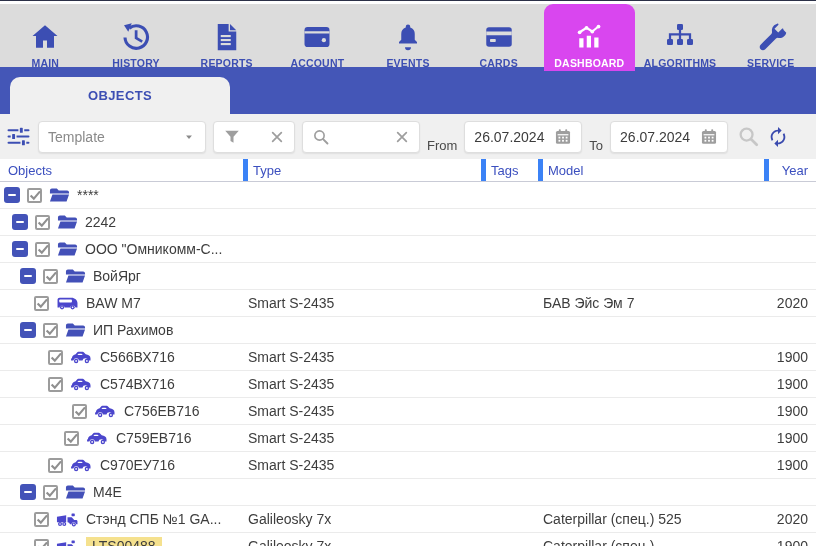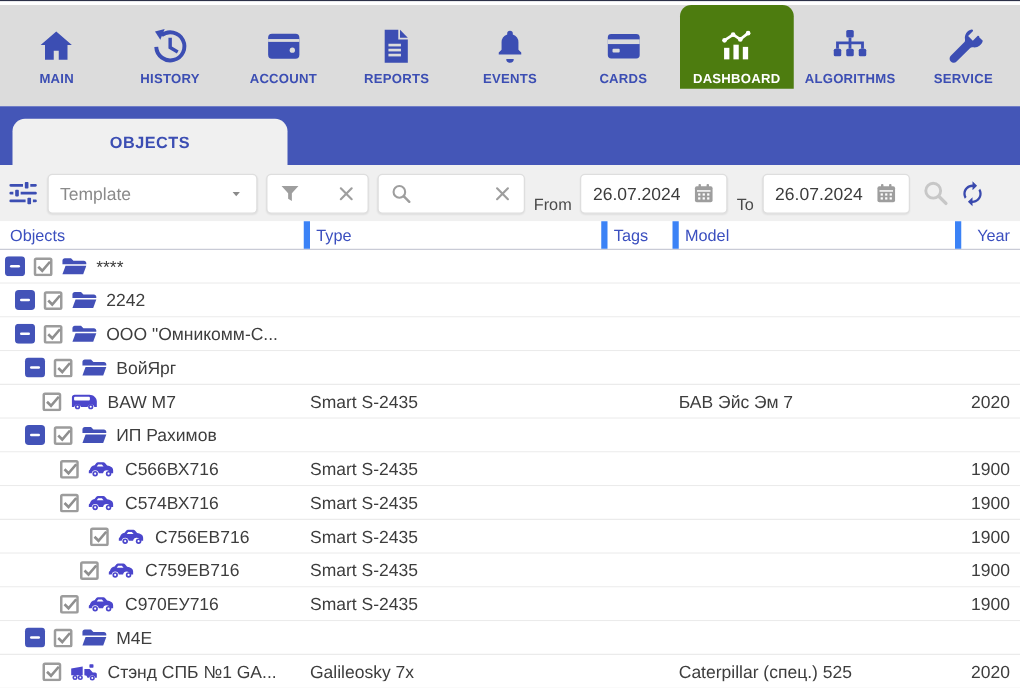--- a/index.html
+++ b/index.html
@@ -3,27 +3,27 @@
 <meta charset="utf-8">
 <style>
   html,body{margin:0;padding:0;}
   body{
     width:816px;height:550px;overflow:hidden;background:#fff;
     font-family:"Liberation Sans","DejaVu Sans",sans-serif;
     border-top:1px solid #2b3047;box-sizing:border-box;
   }
   .topgap{height:3px;background:#fff;}
   
-  .navbar{height:81px;background:#dcdcdc;display:flex;}
+  .navbar{height:63px;background:#dcdcdc;display:flex;}
   .nav-item{flex:1;display:flex;flex-direction:column;align-items:center;justify-content:flex-end;
     padding-bottom:2px;color:#3C4EB3;cursor:pointer;height:67px;box-sizing:border-box;}
   .nav-item svg{display:block;}
   .nav-icon{height:36px;display:flex;align-items:center;}
   .nav-label{font-size:10.5px;font-weight:700;letter-spacing:.2px;margin-top:2px;}
-  .nav-item.active{background:#4d7c0f;color:#fff;border-radius:9px 9px 0 0;}
+  .nav-item.active{background:#d946ef;color:#fff;border-radius:9px 9px 0 0;}
   
   .strip{height:47px;background:#4456B7;display:flex;align-items:flex-end;}
   .objects-tab{margin-left:10px;width:220px;height:37px;background:#f0f0f0;border-radius:10px 10px 0 0;
     display:flex;align-items:center;justify-content:center;color:#3C4EB3;font-weight:700;font-size:13px;
     letter-spacing:.4px;cursor:pointer;}
   
   .toolbar{height:45px;background:#f0f0f0;display:flex;align-items:center;padding:0 6px;gap:7px;box-sizing:border-box;}
   .box{background:#fff;border:1px solid #dedede;border-radius:4px;height:32px;box-sizing:border-box;
     display:flex;align-items:center;box-shadow:0 1px 1.5px rgba(0,0,0,.07);}
   .select{width:168px;justify-content:space-between;padding:0 9px;color:#8a8a8a;font-size:14px;cursor:pointer;}
@@ -80,41 +80,41 @@
           <path fill="currentColor" d="M8.6 1 2.4 2.6l3.4 5.2z"></path>
           <path fill="currentColor" d="M11 6.6h2.2v5.6l4.3 2.5-1.1 1.9L11 13.4z"></path>
         </svg>
       </span>
     <span class="nav-label">HISTORY</span>
   </div>
 
   <div class="nav-item">
     <span class="nav-icon">
         <svg width="34" height="30" viewBox="0 0 24 24" fill="currentColor">
-          <rect x="2" y="4" width="20" height="16" rx="2.5"></rect>
-          <rect x="2" y="7.4" width="20" height="1.8" fill="#dcdcdc"></rect>
-          <circle cx="17.5" cy="14.5" r="1.7" fill="#dcdcdc"></circle>
-        </svg>
-      </span>
-    <span class="nav-label">ACCOUNT</span>
-  </div>
-
-  <div class="nav-item">
-    <span class="nav-icon">
-        <svg width="34" height="30" viewBox="0 0 24 24" fill="currentColor">
           <path d="M4.6 1.5h8.7v6.1h6.1V22.5H4.6z"></path>
           <path d="M14.4 1.5l5 5h-5z"></path>
           <g fill="#dcdcdc">
             <rect x="7" y="10.4" width="8" height="1.7"></rect>
             <rect x="7" y="13.6" width="8" height="1.7"></rect>
             <rect x="7" y="16.8" width="8" height="1.7"></rect>
           </g>
         </svg>
       </span>
     <span class="nav-label">REPORTS</span>
+  </div>
+
+  <div class="nav-item">
+    <span class="nav-icon">
+        <svg width="34" height="30" viewBox="0 0 24 24" fill="currentColor">
+          <rect x="2" y="4" width="20" height="16" rx="2.5"></rect>
+          <rect x="2" y="7.4" width="20" height="1.8" fill="#dcdcdc"></rect>
+          <circle cx="17.5" cy="14.5" r="1.7" fill="#dcdcdc"></circle>
+        </svg>
+      </span>
+    <span class="nav-label">ACCOUNT</span>
   </div>
 
   <div class="nav-item">
     <span class="nav-icon">
         <svg width="34" height="30" viewBox="0 0 24 24" fill="currentColor">
           <path d="M12 22.6a2.4 2.4 0 0 0 2.4-2.4H9.6A2.4 2.4 0 0 0 12 22.6zm7.2-5.4v-1.2l-1.8-1.8V9.6a5.4 5.4 0 0 0-3.6-5.2v-.6a1.8 1.8 0 1 0-3.6 0v.6a5.4 5.4 0 0 0-3.6 5.2v4.6L4.8 16v1.2z"></path>
         </svg>
       </span>
     <span class="nav-label">EVENTS</span>
   </div>

